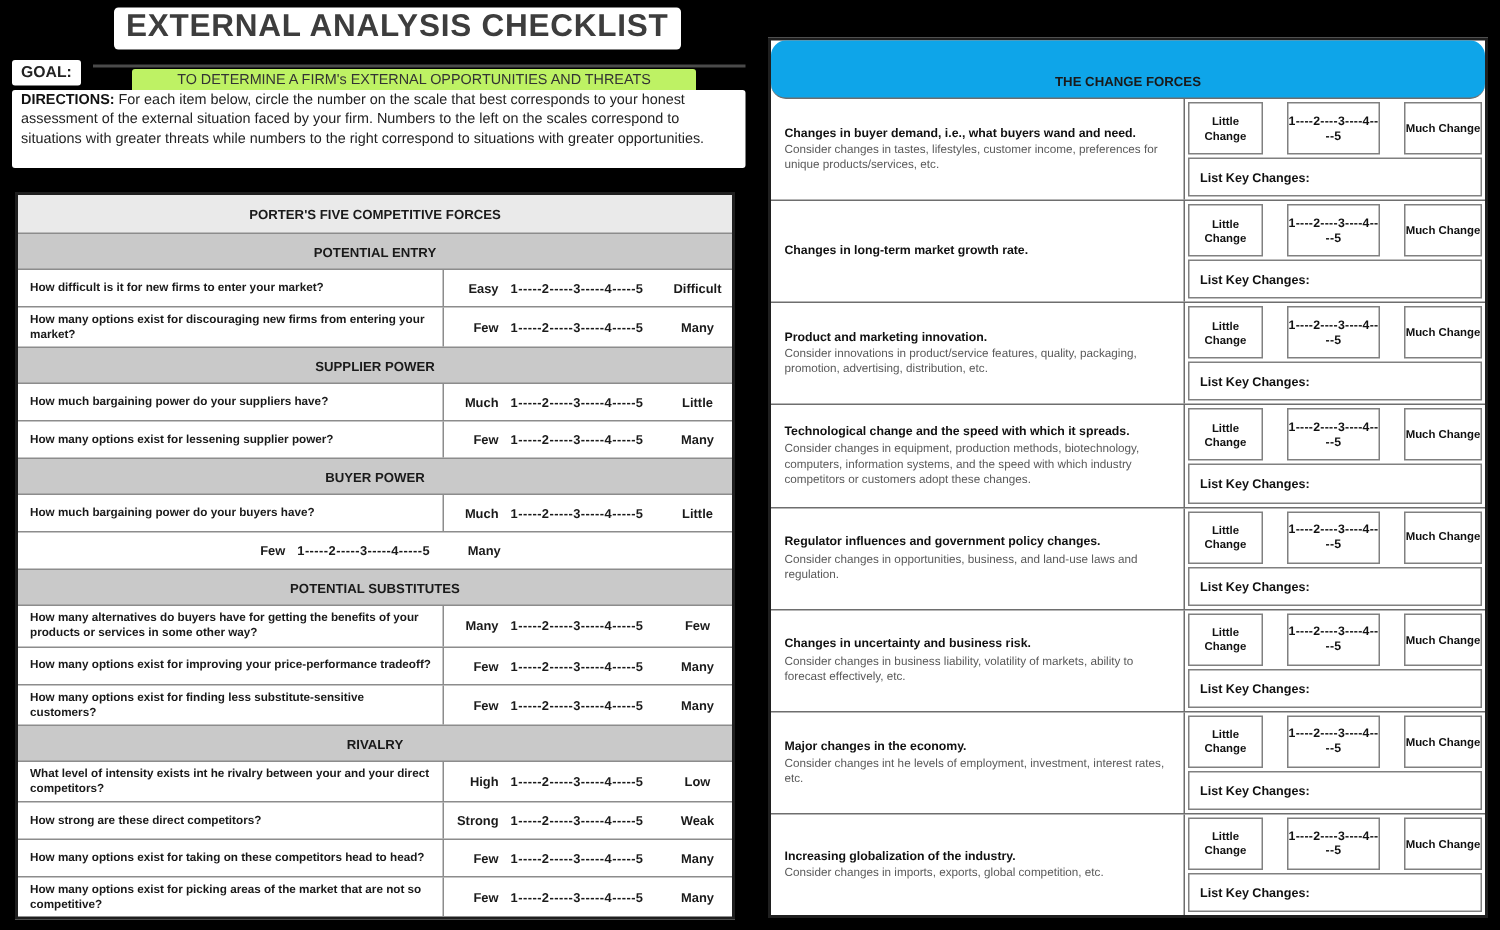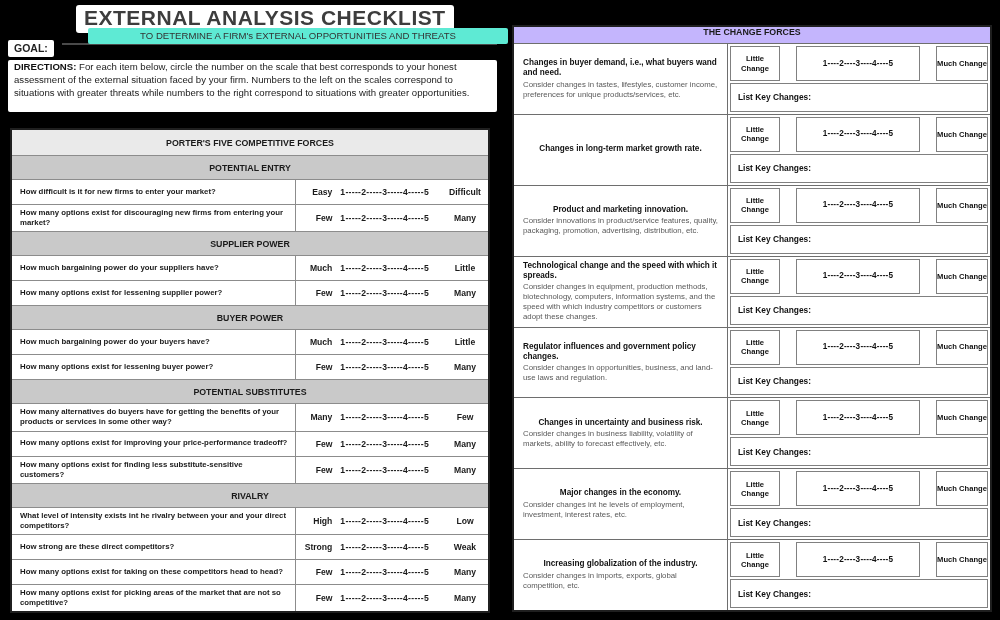--- a/index.html
+++ b/index.html
@@ -12,21 +12,21 @@
     position:absolute;left:76px;top:5px;background:#fff;color:#3d3d3d;
     font-size:21px;font-weight:bold;letter-spacing:.5px;padding:1px 8px 3px;border-radius:3px;
     white-space:nowrap;
   }
   .goal-label{
     position:absolute;left:8px;top:40px;background:#fff;font-weight:bold;font-size:10.5px;
     color:#222;padding:2px 6px 3px;border-radius:2px;
   }
   .goal-line{position:absolute;left:62px;top:43px;width:435px;height:2px;background:#4a4a4a;}
   .goal-text{
-    position:absolute;left:88px;top:28px;width:420px;background:#5eead4;font-size:9.6px;color:#333;
+    position:absolute;left:88px;top:46px;width:376px;background:#bef264;font-size:9.6px;color:#333;
     text-align:center;padding:2px 0 3px;border-radius:2px;
   }
   .directions{
     position:absolute;left:8px;top:60px;width:489px;height:52px;background:#fff;border-radius:2px;
     font-size:9.6px;line-height:1.35;color:#222;padding:1px 6px;box-sizing:border-box;
   }
   .directions b{color:#111;}
   
   .porter{
     position:absolute;left:10px;top:128px;width:480px;background:#fff;
@@ -52,28 +52,28 @@
   }
   .pt-scale .ll{min-width:36px;text-align:right;}
   .pt-scale .sc{margin:0 13px 0 8px;letter-spacing:.3px;}
   .pt-scale .rl{min-width:46px;text-align:center;}
   
   .cf{
     position:absolute;left:512px;top:25px;width:480px;height:587px;background:#fff;
     border:2px solid #1f1f1f;box-sizing:border-box;display:flex;flex-direction:column;
   }
   .cf-title{
-    background:#c4b5fd;text-align:center;font-weight:bold;font-size:8.8px;color:#1a1a1a;
-    padding:0 0 6px;flex:0 0 auto;border-bottom:1px solid #6e6e6e;
+    background:#0ea5e9;text-align:center;font-weight:bold;font-size:8.8px;color:#1a1a1a;
+    padding:22px 0 6px;flex:0 0 auto;border-bottom:1px solid #6e6e6e;border-radius:10px;
   }
   .cf-row{flex:1 1 0;display:flex;border-top:1px solid #6e6e6e;min-height:0;}
   .cf-row.first{border-top:none;}
   .cf-desc{
-    width:214px;box-sizing:border-box;border-right:1px solid #6e6e6e;padding:4px 9px;
-    display:flex;flex-direction:column;justify-content:center;align-items:center;
+    width:276px;box-sizing:border-box;border-right:1px solid #6e6e6e;padding:4px 9px;
+    display:flex;flex-direction:column;justify-content:center;
   }
   .cf-desc .t{font-weight:bold;font-size:8.2px;color:#111;margin-bottom:1px;line-height:1.25;}
   .cf-desc .d{font-size:7.8px;color:#595959;line-height:1.3;}
   .cf-right{flex:1;display:flex;flex-direction:column;padding:2px;min-width:0;}
   .cf-scalerow{height:35px;flex:0 0 auto;display:flex;gap:16px;margin-bottom:2px;}
   .cf-box{
     border:1px solid #808080;display:flex;align-items:center;justify-content:center;text-align:center;
     font-weight:bold;font-size:7.6px;color:#111;box-sizing:border-box;line-height:1.2;
   }
   .cf-little{width:50px;}
@@ -135,21 +135,20 @@
       <div class="pt-section">BUYER POWER</div>
       <div class="pt-row">
         <div class="pt-q">How much bargaining power do your buyers have?</div>
         <div class="pt-scale">
           <span class="ll">Much</span>
           <span class="sc">1-----2-----3-----4-----5</span>
           <span class="rl">Little</span>
         </div>
       </div>
       <div class="pt-row">
-        <div class="pt-q">How many options exist for lessening buyer power?</div>
         <div class="pt-scale">
           <span class="ll">Few</span>
           <span class="sc">1-----2-----3-----4-----5</span>
           <span class="rl">Many</span>
         </div>
       </div>
       <div class="pt-section">POTENTIAL SUBSTITUTES</div>
       <div class="pt-row">
         <div class="pt-q">How many alternatives do buyers have for getting the benefits of your products or services in some other way?</div>
         <div class="pt-scale">

